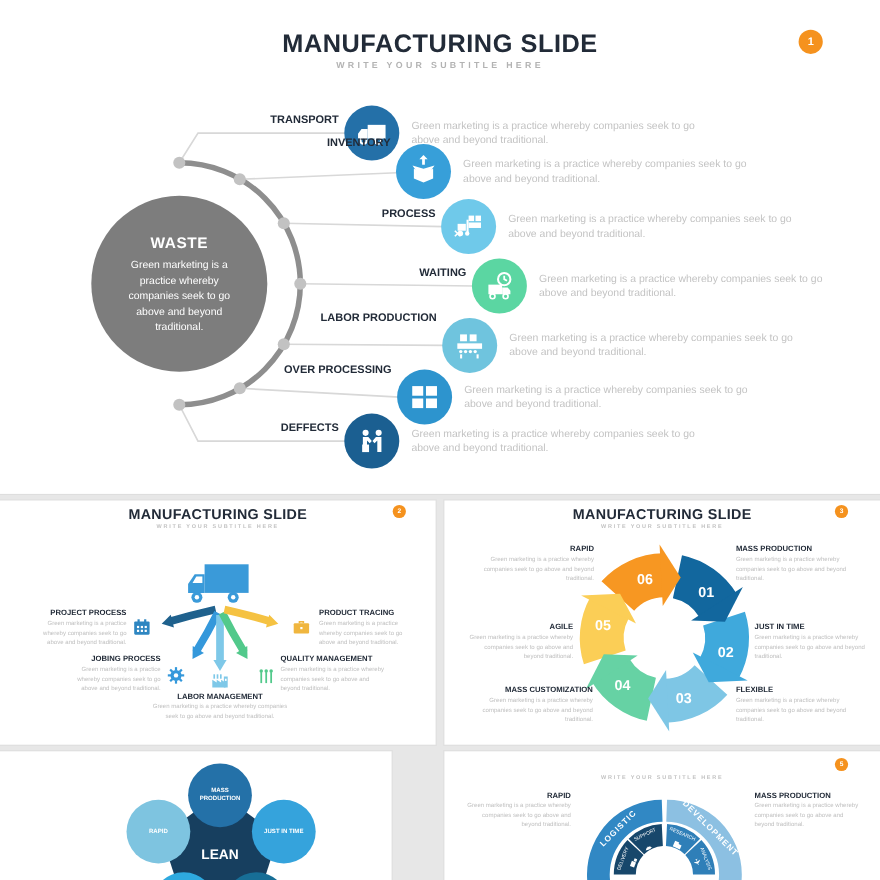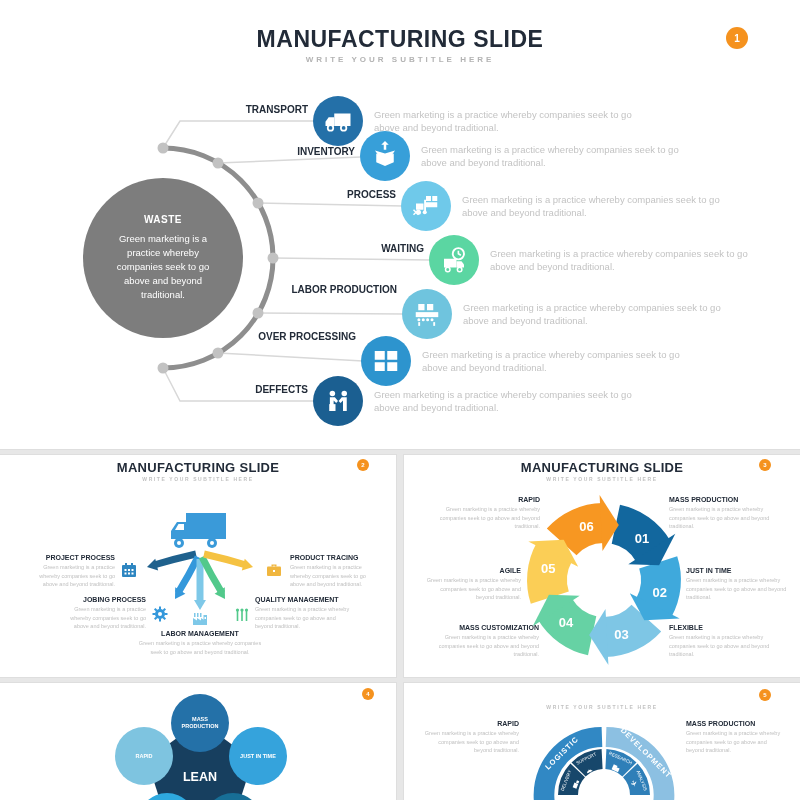--- a/index.html
+++ b/index.html
@@ -2,21 +2,21 @@
 <html><head>
 <meta charset="utf-8">
 <style>
   html,body{margin:0;padding:0;background:#e7e7e7;width:800px;height:800px;overflow:hidden;
     font-family:"Liberation Sans", sans-serif;}
   .page{position:relative;width:800px;height:800px;}
   .slide{position:absolute;background:#fff;overflow:hidden;box-shadow:0 0 0 1px #dedede;}
   .slide1{left:0;top:0;width:800px;height:449px;}
   .slide2{left:0;top:455px;width:396px;height:222px;}
   .slide3{left:404px;top:455px;width:396px;height:222px;}
-  .slide4{left:0;top:683px;width:396px;height:117px;}
+  .slide4{left:0;top:683px;width:356px;height:117px;}
   .slide5{left:404px;top:683px;width:396px;height:117px;}
   .abs{position:absolute;}
   
   .title-main{position:absolute;left:0;top:26px;width:100%;text-align:center;
     font-size:23px;font-weight:bold;color:#222b38;letter-spacing:.5px;}
   .subtitle-main{position:absolute;left:0;top:55px;width:100%;text-align:center;
     font-size:8px;color:#b3b3b3;letter-spacing:3px;font-weight:bold;}
   .title-sm{position:absolute;left:0;top:5px;width:100%;text-align:center;
     font-size:13px;font-weight:bold;color:#222b38;letter-spacing:.3px;}
   .subtitle-sm{position:absolute;left:0;top:21px;width:100%;text-align:center;
@@ -27,21 +27,21 @@
   .badge-sm{width:12px;height:12px;font-size:6px;}
   
   .s1label{position:absolute;width:130px;text-align:right;font-size:10px;line-height:12px;
     font-weight:bold;color:#222b38;}
   .s1circle{position:absolute;width:50px;height:50px;border-radius:50%;
     display:flex;align-items:center;justify-content:center;}
   .s1desc{position:absolute;width:280px;font-size:9.5px;line-height:13px;color:#c3c3c3;}
   .waste{position:absolute;left:83px;top:178px;width:160px;height:160px;border-radius:50%;
     color:#fff;display:flex;flex-direction:column;align-items:center;justify-content:center;
     text-align:center;padding:0;box-sizing:border-box;}
-  .waste h2{margin:0 0 7px 0;font-size:10px;letter-spacing:.5px;}
+  .waste h2{margin:0 0 7px 0;font-size:14px;letter-spacing:.5px;}
   .waste p{margin:0;font-size:9.5px;line-height:14px;width:118px;}
   
   .blk{position:absolute;}
   .blk .lb{font-size:7px;font-weight:bold;color:#222b38;margin-bottom:2px;}
   .blk .ds{font-size:5.5px;line-height:1.55;color:#c0c0c0;}
   .t-r{text-align:right;} .t-l{text-align:left;} .t-c{text-align:center;}
   .icon16{position:absolute;width:16px;height:16px;}
   
   .s4circle{position:absolute;border-radius:50%;display:flex;align-items:center;justify-content:center;
     text-align:center;color:#fff;font-weight:bold;}
@@ -91,21 +91,21 @@
     <div class="s1circle" style="left: 313px; top: 96px; background-color: rgb(36, 112, 168);">
       <svg width="30" height="30" viewBox="0 0 24 24" fill="#fff">
         <rect x="9" y="6" width="13" height="10"></rect>
           <path d="M9 16 V9 H4.5 L2 12.5 V16 Z"></path>
         <circle cx="6" cy="17.5" r="2.2" stroke="#fff" stroke-width="1.4" fill="none"></circle>
         <circle cx="16.5" cy="17.5" r="2.2" stroke="#fff" stroke-width="1.4" fill="none"></circle>
       </svg>
     </div>
     <div class="s1desc" style="left:374px;top:108px">Green marketing is a practice whereby companies seek to go above and beyond traditional.</div>
 
-    <div class="s1label" style="left:225px;top:146px">INVENTORY</div>
+    <div class="s1label" style="left:225px;top:125px">INVENTORY</div>
     <div class="s1circle" style="left: 360px; top: 131px; background-color: rgb(55, 159, 217);">
       <svg width="30" height="30" viewBox="0 0 24 24" fill="#fff">
         <path d="M12 10 L4 7.5 7 12 12 14 17 12 20 7.5 Z"></path>
         <path d="M5 10 V17 L12 20 19 17 V10 L12 13 Z"></path>
         <rect x="11" y="2" width="2" height="5"></rect>
           <path d="M12 0 L15 3 H9 Z"></path>
       </svg>
     </div>
     <div class="s1desc" style="left:421px;top:143px">Green marketing is a practice whereby companies seek to go above and beyond traditional.</div>
 

